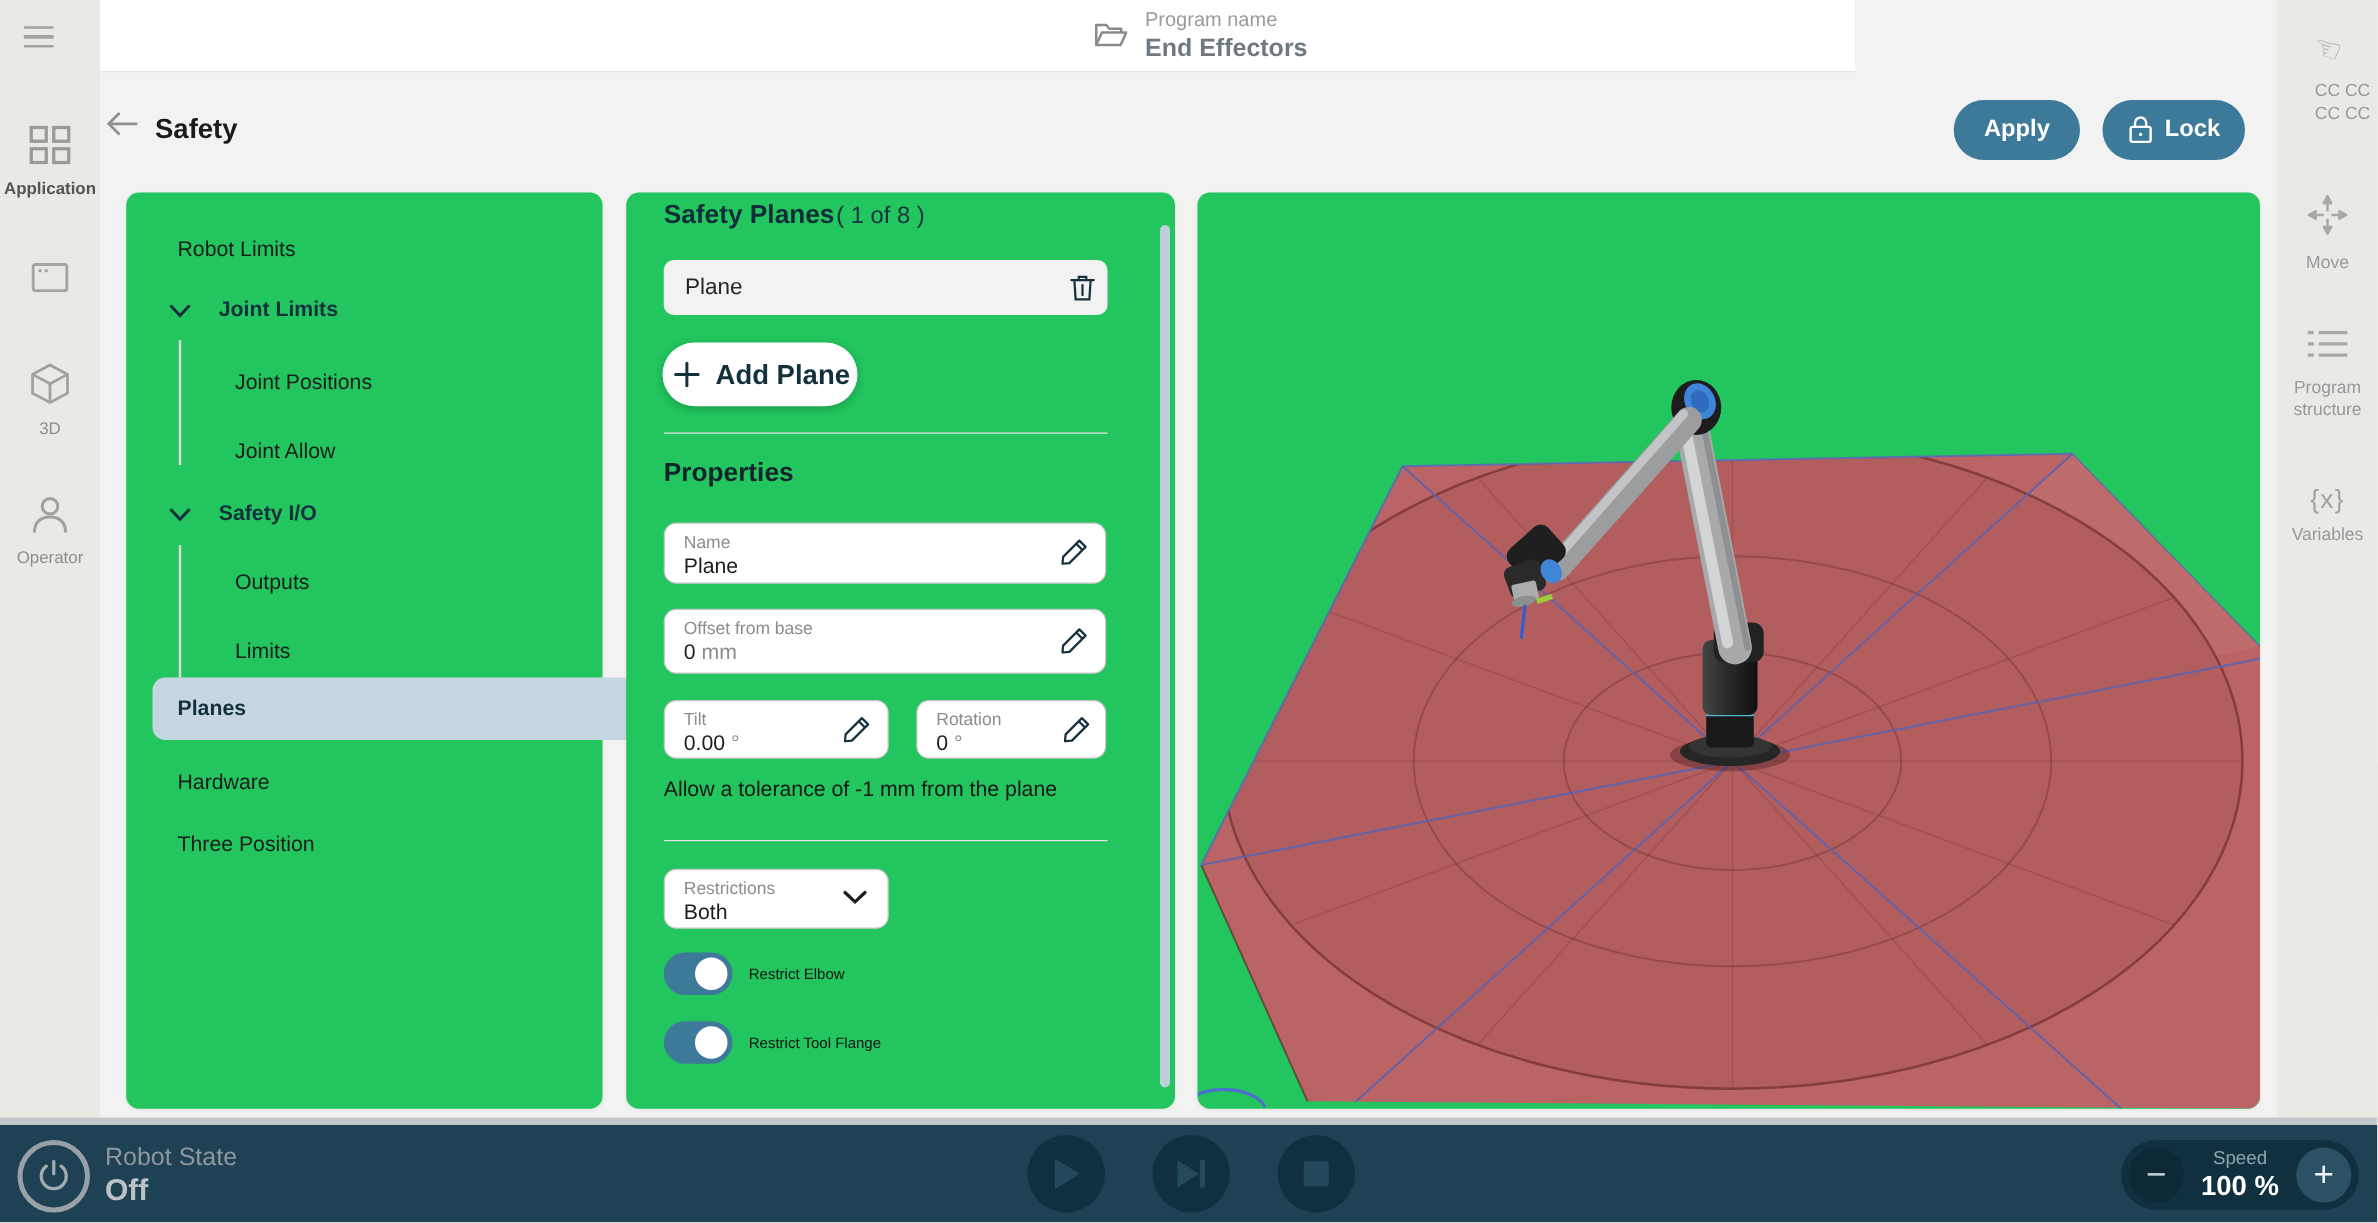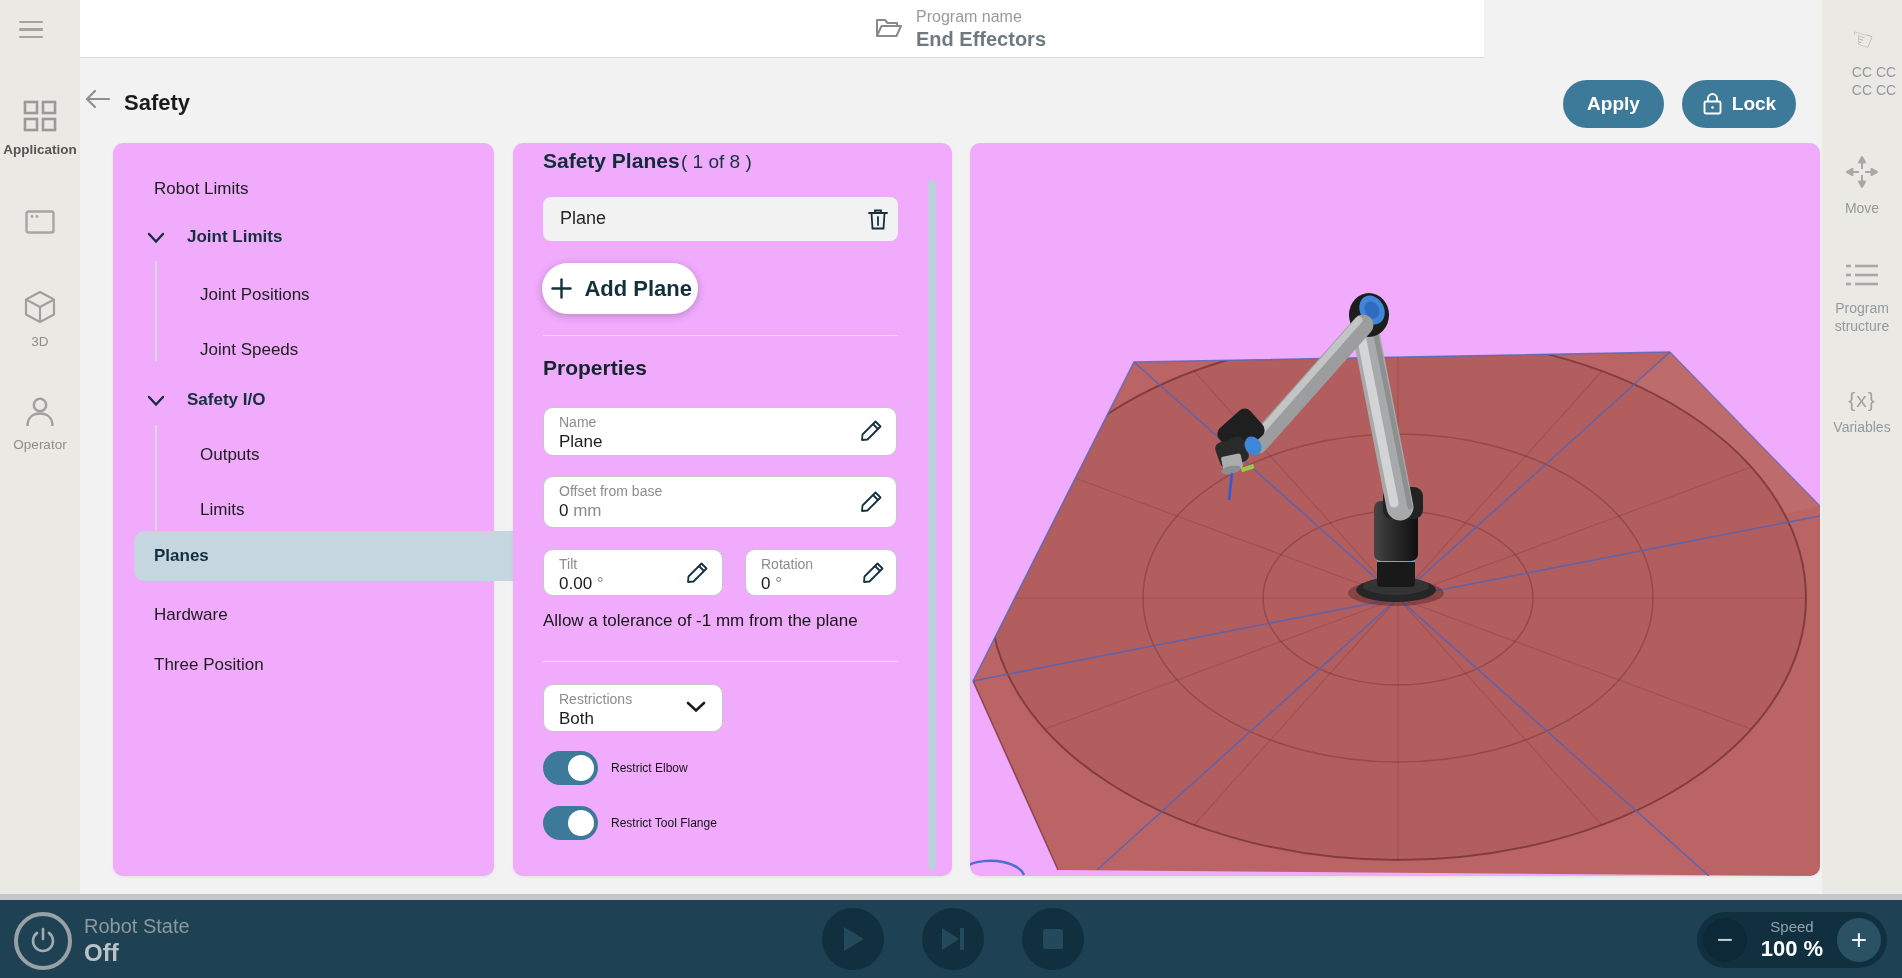--- a/index.html
+++ b/index.html
@@ -27,21 +27,21 @@
   .pname{font-size:20px;color:#6e7a80;font-weight:700;margin-top:2px;}
   
   .main{position:absolute;left:80px;top:58px;width:1742px;height:836px;background:#f1f2f1;}
   .back-btn{position:absolute;left:2px;top:28px;width:34px;height:34px;cursor:pointer;}
   .page-title{position:absolute;left:44px;top:32px;font-size:22px;font-weight:700;color:#1b1b1b;}
   .btn{position:absolute;top:22px;height:48px;border:none;border-radius:24px;background:#3d7999;color:#fff;
        font-family:inherit;font-size:19px;font-weight:700;cursor:pointer;display:flex;align-items:center;justify-content:center;}
   .btn-apply{left:1483px;width:101px;}
   .btn-lock{left:1602px;width:114px;}
   .btn-lock svg{margin-right:9px;}
-  .card{position:absolute;top:85px;height:733px;background:#f0abfc;border-radius:10px;box-shadow:0 1px 3px rgba(0,0,0,.07);margin-left:12px;}
+  .card{position:absolute;top:96px;height:733px;background:#22c55e;border-radius:10px;box-shadow:0 1px 3px rgba(0,0,0,.07);}
   
   .tree-card{left:21px;width:381px;}
   .t-row{position:absolute;left:41px;font-size:17px;color:#1d1d1d;cursor:pointer;white-space:nowrap;}
   .t-bold{font-weight:700;color:#13303d;left:74px;}
   .t-sub{position:absolute;left:87px;font-size:17px;color:#1d1d1d;cursor:pointer;}
   .t-chev{position:absolute;left:34px;width:18px;height:12px;cursor:pointer;}
   .t-line{position:absolute;left:42px;width:1.5px;background:#d8d8d8;}
   .t-selected{position:absolute;left:21px;width:401px;height:50px;background:#c6d6e1;border-radius:10px;cursor:pointer;
               display:flex;align-items:center;}
   .t-selected span{margin-left:20px;font-size:17px;font-weight:700;color:#12303d;}
@@ -230,21 +230,21 @@
     </button>
 
     <div class="card tree-card">
       <div class="t-row" style="top:36px;">Robot Limits</div>
       <svg class="t-chev" style="top:89px;" viewBox="0 0 18 12">
         <polyline points="2,2 9,9.5 16,2" fill="none" stroke="#14303d" stroke-width="2.4" stroke-linecap="round"></polyline>
       </svg>
       <div class="t-row t-bold" style="top:84px;">Joint Limits</div>
       <div class="t-line" style="top:118px;height:100px;"></div>
       <div class="t-sub" style="top:142px;">Joint Positions</div>
-      <div class="t-sub" style="top:197px;">Joint Speeds</div>
+      <div class="t-sub" style="top:197px;">Joint Allow</div>
       <svg class="t-chev" style="top:252px;" viewBox="0 0 18 12">
         <polyline points="2,2 9,9.5 16,2" fill="none" stroke="#14303d" stroke-width="2.4" stroke-linecap="round"></polyline>
       </svg>
       <div class="t-row t-bold" style="top:247px;">Safety I/O</div>
       <div class="t-line" style="top:282px;height:106px;"></div>
       <div class="t-sub" style="top:302px;">Outputs</div>
       <div class="t-sub" style="top:357px;">Limits</div>
       <div class="t-selected" style="top:388px;">
         <span>Planes</span>
       </div>

